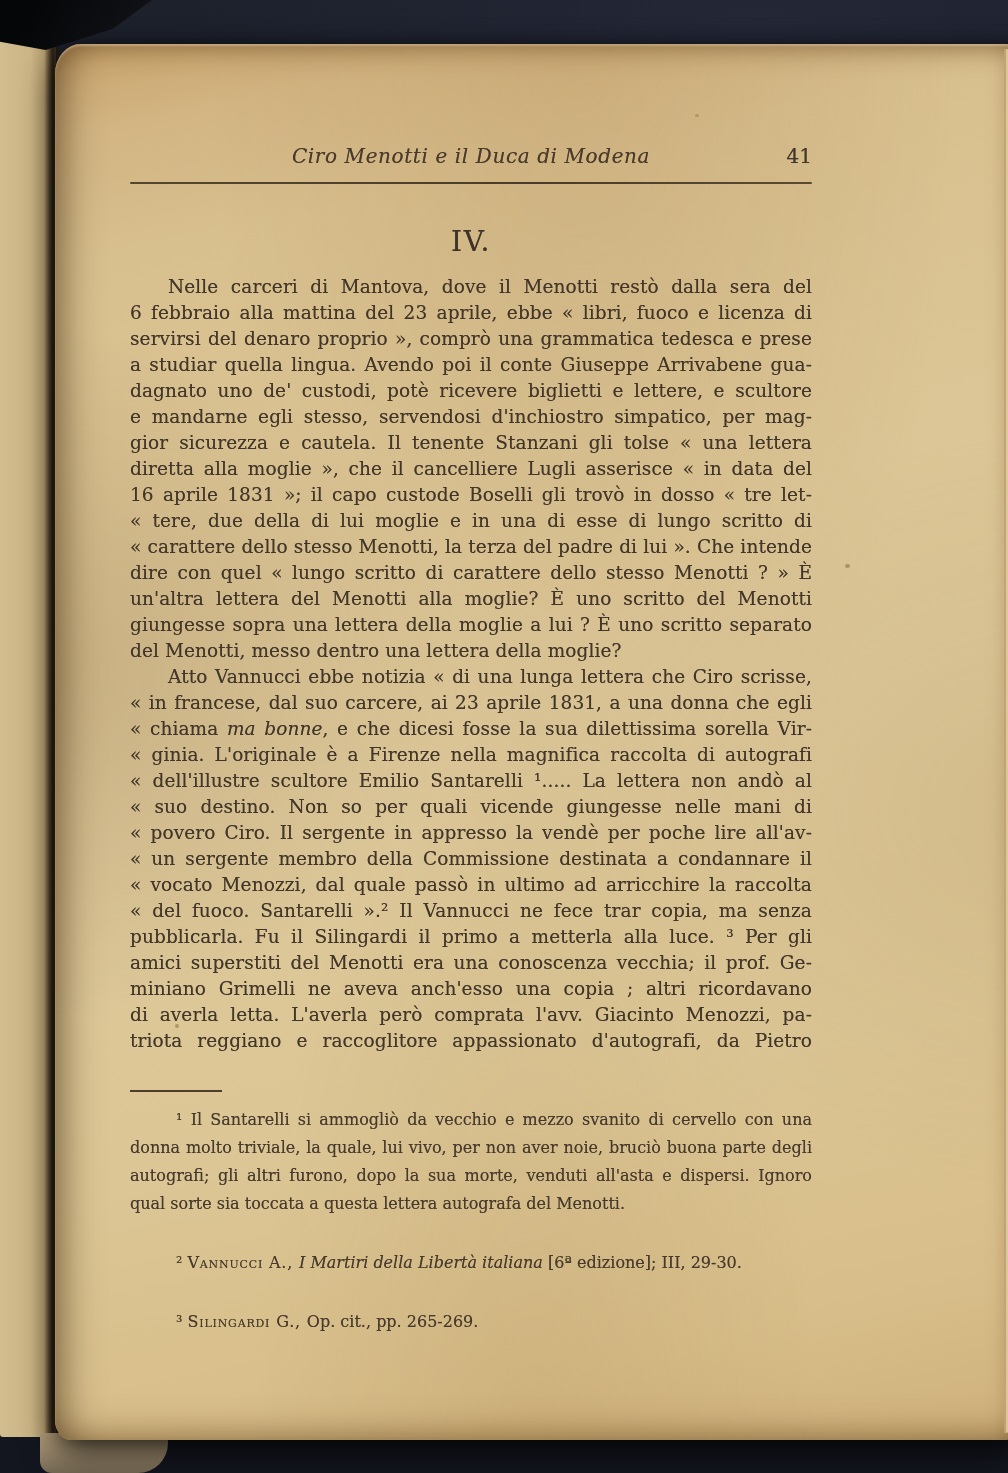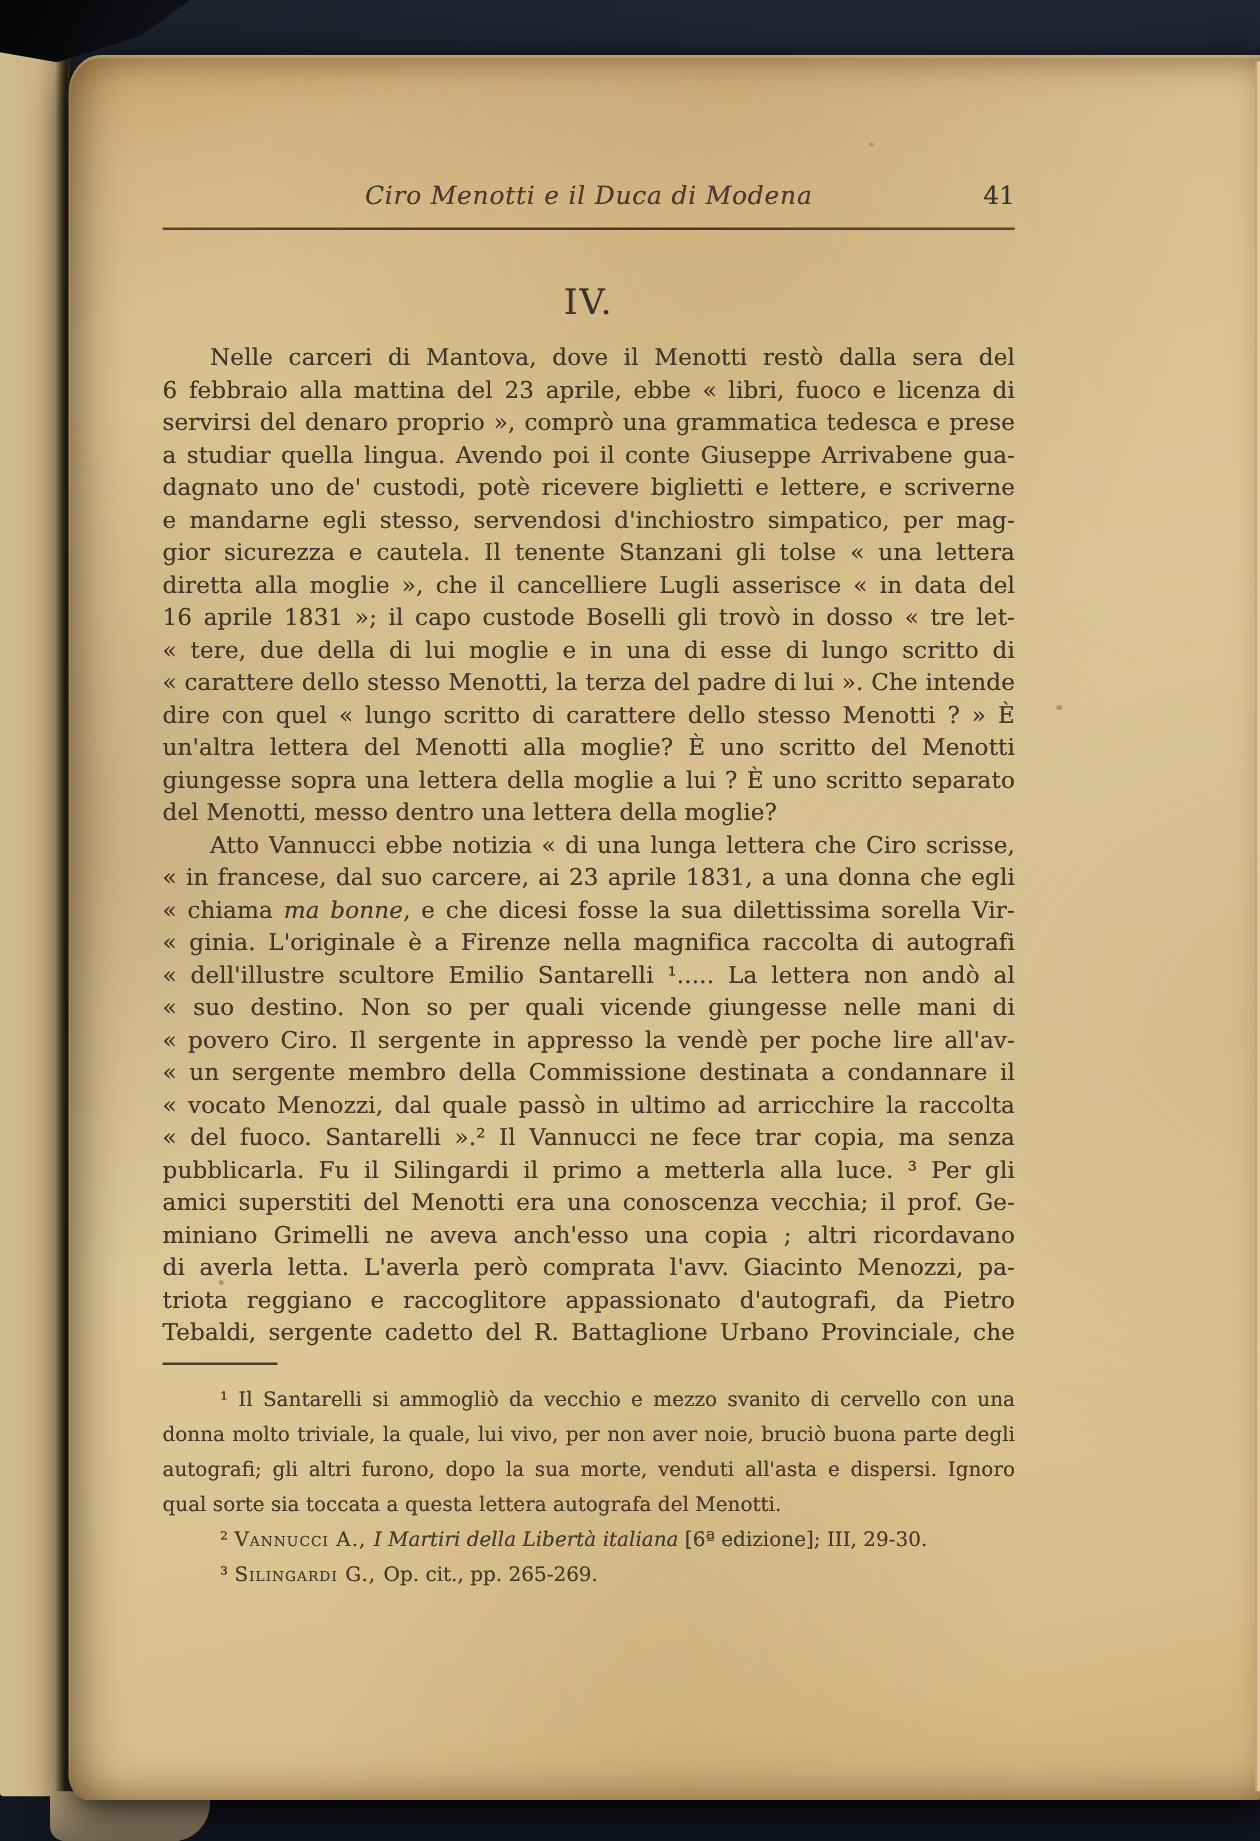--- a/index.html
+++ b/index.html
@@ -121,21 +121,21 @@
     background: #4c3e2c;
   }
   .footnotes { position: absolute; left: 0; top: 1062px; width: 682px; }
   .fn-line {
     font-size: 16px; line-height: 28px; height: 28px;
     text-align: justify; text-align-last: justify; text-justify: inter-word;
     color: #453a2d;
   }
   #fn1-lines .fn-line:first-child { text-indent: 46px; }
   #fn1-lines .fn-line:last-child  { text-align-last: left; }
-  .fn-ref { text-align: right; text-align-last: left; padding-left: 46px; }
+  .fn-ref { text-align: right; text-align-last: left; padding-left: 46px; margin-top: 31px; }
   .sc { font-variant: small-caps; letter-spacing: 0.8px; }
 
   
   .speck { position: absolute; border-radius: 50%; z-index: 2; pointer-events: none; }
   .speck.s1 { left: 790px; top: 520px; width: 5px; height: 4px; background: rgba(128,96,52,0.5); }
   .speck.s2 { left: 120px; top: 980px; width: 4px; height: 4px; background: rgba(120,90,48,0.45); }
   .speck.s3 { left: 640px; top: 70px;  width: 4px; height: 3px; background: rgba(130,100,55,0.4); }
 </style>
 </head>
 <body>
@@ -161,21 +161,21 @@
 
       <div class="head-rule"></div>
 
       <div class="section-heading">IV.</div>
 
       <div class="para" id="para1-lines">
           <div class="line">Nelle carceri di Mantova, dove il Menotti restò dalla sera del</div>
           <div class="line">6 febbraio alla mattina del 23 aprile, ebbe « libri, fuoco e licenza di</div>
           <div class="line">servirsi del denaro proprio », comprò una grammatica tedesca e prese</div>
           <div class="line">a studiar quella lingua. Avendo poi il conte Giuseppe Arrivabene gua-</div>
-          <div class="line">dagnato uno de' custodi, potè ricevere biglietti e lettere, e scriverne</div>
+          <div class="line">dagnato uno de' custodi, potè ricevere biglietti e lettere, e scultore</div>
           <div class="line">e mandarne egli stesso, servendosi d'inchiostro simpatico, per mag-</div>
           <div class="line">gior sicurezza e cautela. Il tenente Stanzani gli tolse « una lettera</div>
           <div class="line">diretta alla moglie », che il cancelliere Lugli asserisce « in data del</div>
           <div class="line">16 aprile 1831 »; il capo custode Boselli gli trovò in dosso « tre let-</div>
           <div class="line">« tere, due della di lui moglie e in una di esse di lungo scritto di</div>
           <div class="line">« carattere dello stesso Menotti, la terza del padre di lui ». Che intende</div>
           <div class="line">dire con quel « lungo scritto di carattere dello stesso Menotti ? » È</div>
           <div class="line">un'altra lettera del Menotti alla moglie? È uno scritto del Menotti</div>
           <div class="line">giungesse sopra una lettera della moglie a lui ? È uno scritto separato</div>
           <div class="line">del Menotti, messo dentro una lettera della moglie?</div>
@@ -193,21 +193,20 @@
             <div class="line">« suo destino. Non so per quali vicende giungesse nelle mani di</div>
             <div class="line">« povero Ciro. Il sergente in appresso la vendè per poche lire all'av-</div>
             <div class="line">« un sergente membro della Commissione destinata a condannare il</div>
             <div class="line">« vocato Menozzi, dal quale passò in ultimo ad arricchire la raccolta</div>
             <div class="line">« del fuoco. Santarelli ».² Il Vannucci ne fece trar copia, ma senza</div>
             <div class="line">pubblicarla. Fu il Silingardi il primo a metterla alla luce. ³ Per gli</div>
             <div class="line">amici superstiti del Menotti era una conoscenza vecchia; il prof. Ge-</div>
             <div class="line">miniano Grimelli ne aveva anch'esso una copia ; altri ricordavano</div>
             <div class="line">di averla letta. L'averla però comprata l'avv. Giacinto Menozzi, pa-</div>
             <div class="line">triota reggiano e raccoglitore appassionato d'autografi, da Pietro</div>
-            <div class="line">Tebaldi, sergente cadetto del R. Battaglione Urbano Provinciale, che</div>
           </div>
       </div>
 
       <div class="fn-separator"></div>
 
       <div class="footnotes">
         <div id="fn1-lines">
             <div class="fn-line">¹ Il Santarelli si ammogliò da vecchio e mezzo svanito di cervello con una</div>
             <div class="fn-line">donna molto triviale, la quale, lui vivo, per non aver noie, bruciò buona parte degli</div>
             <div class="fn-line">autografi; gli altri furono, dopo la sua morte, venduti all'asta e dispersi. Ignoro</div>

